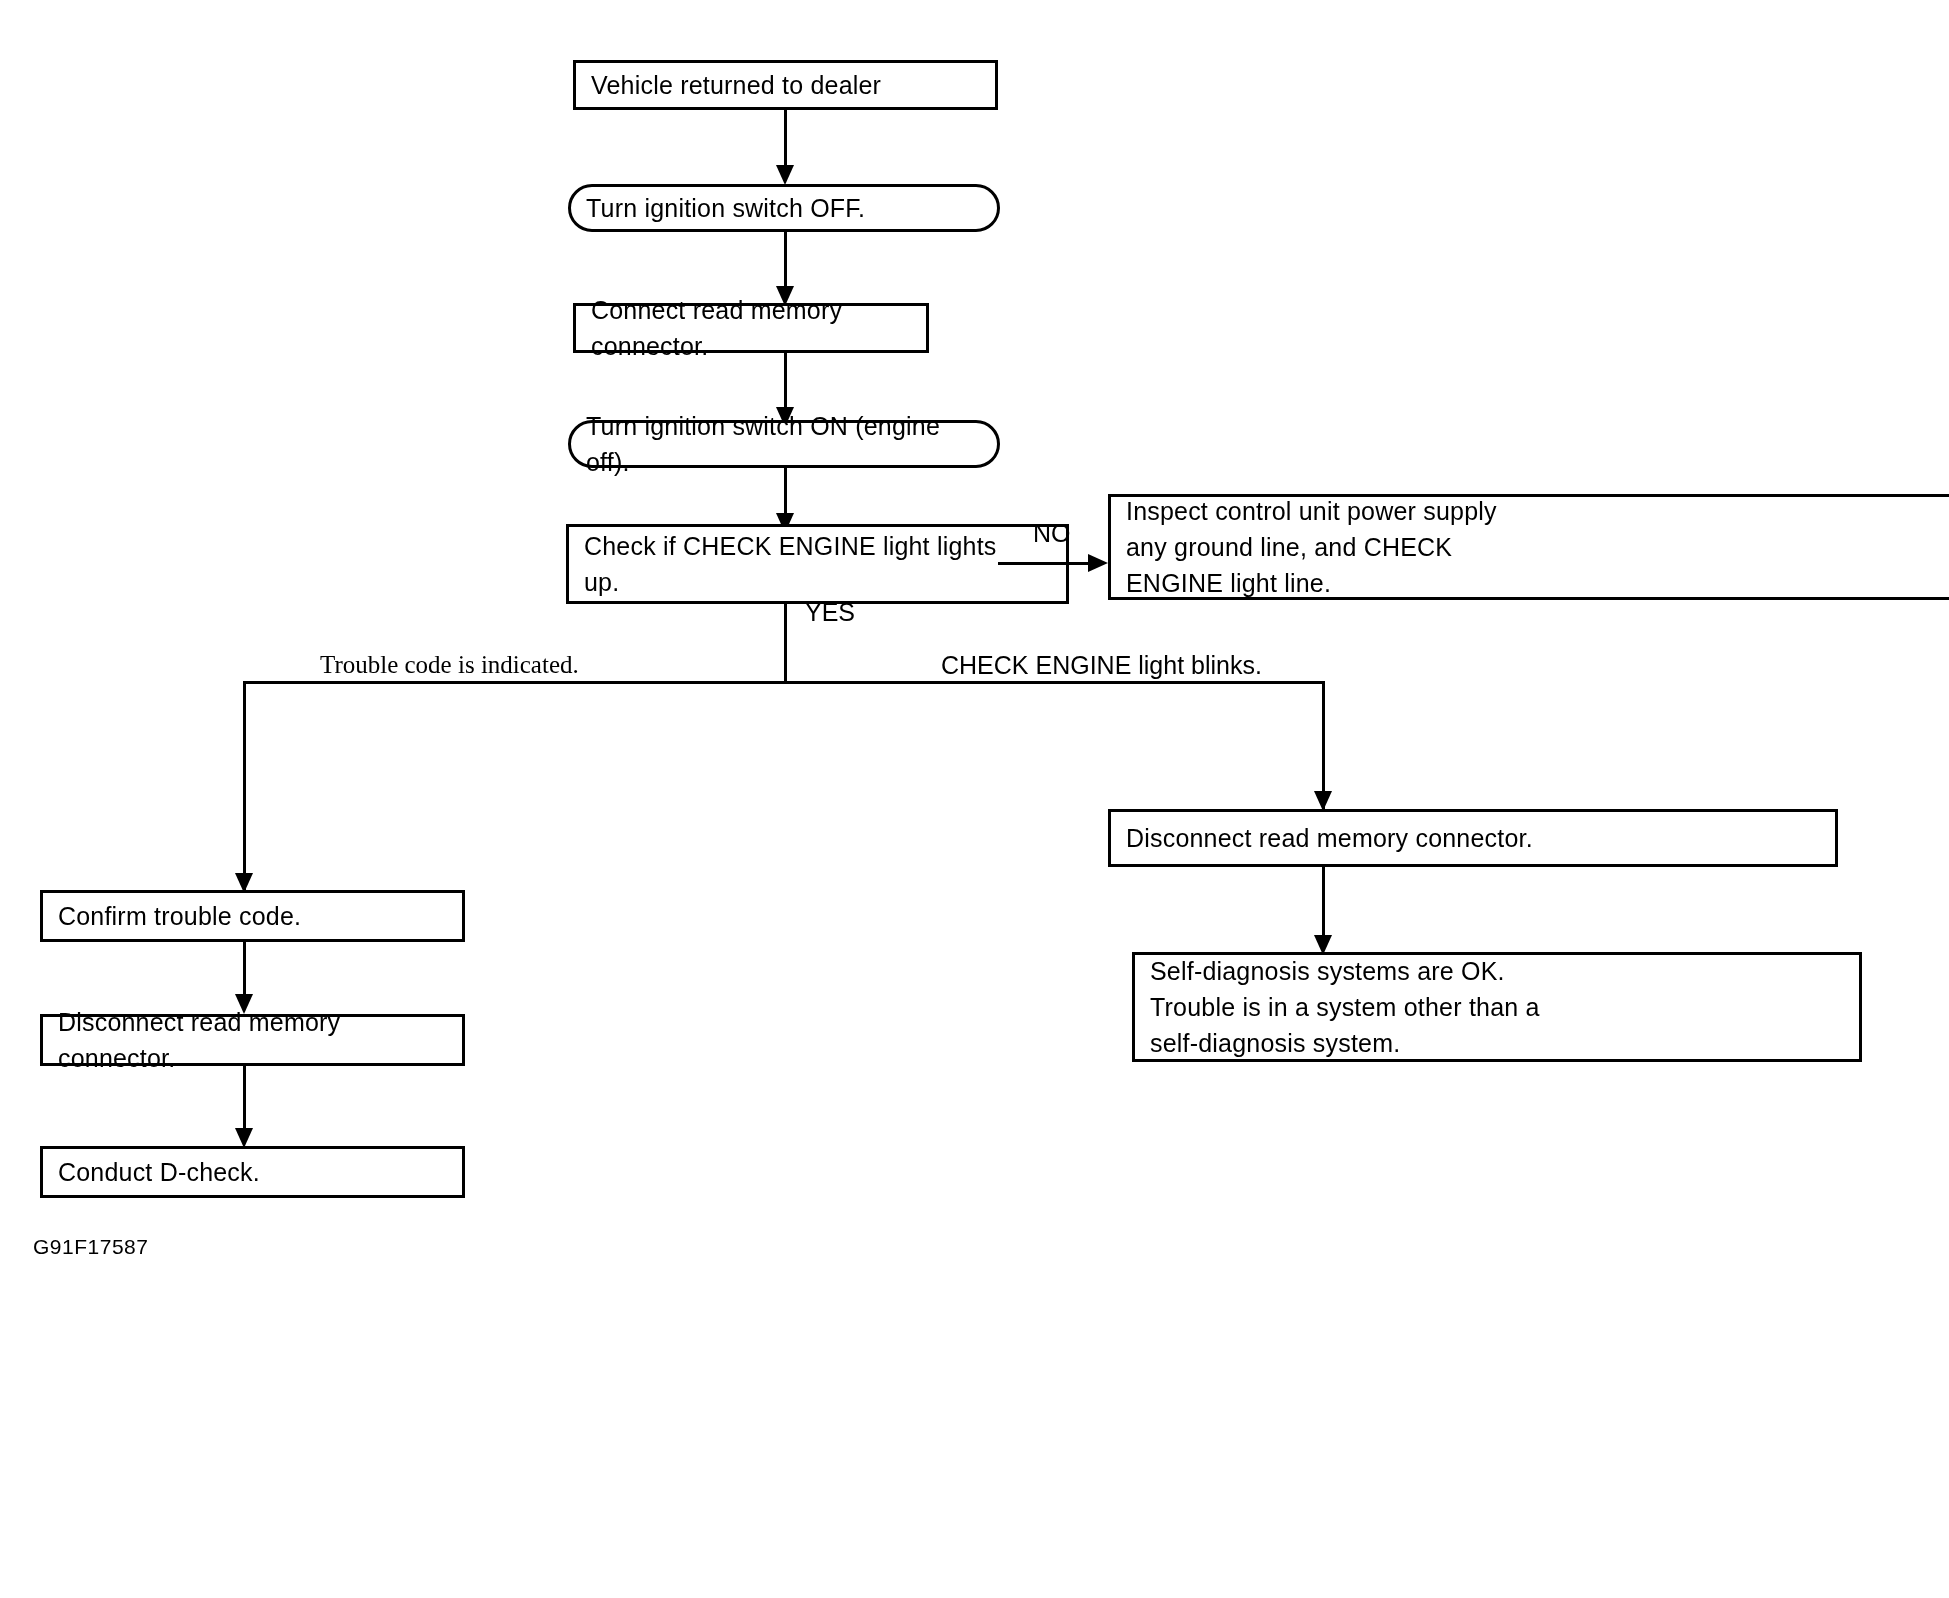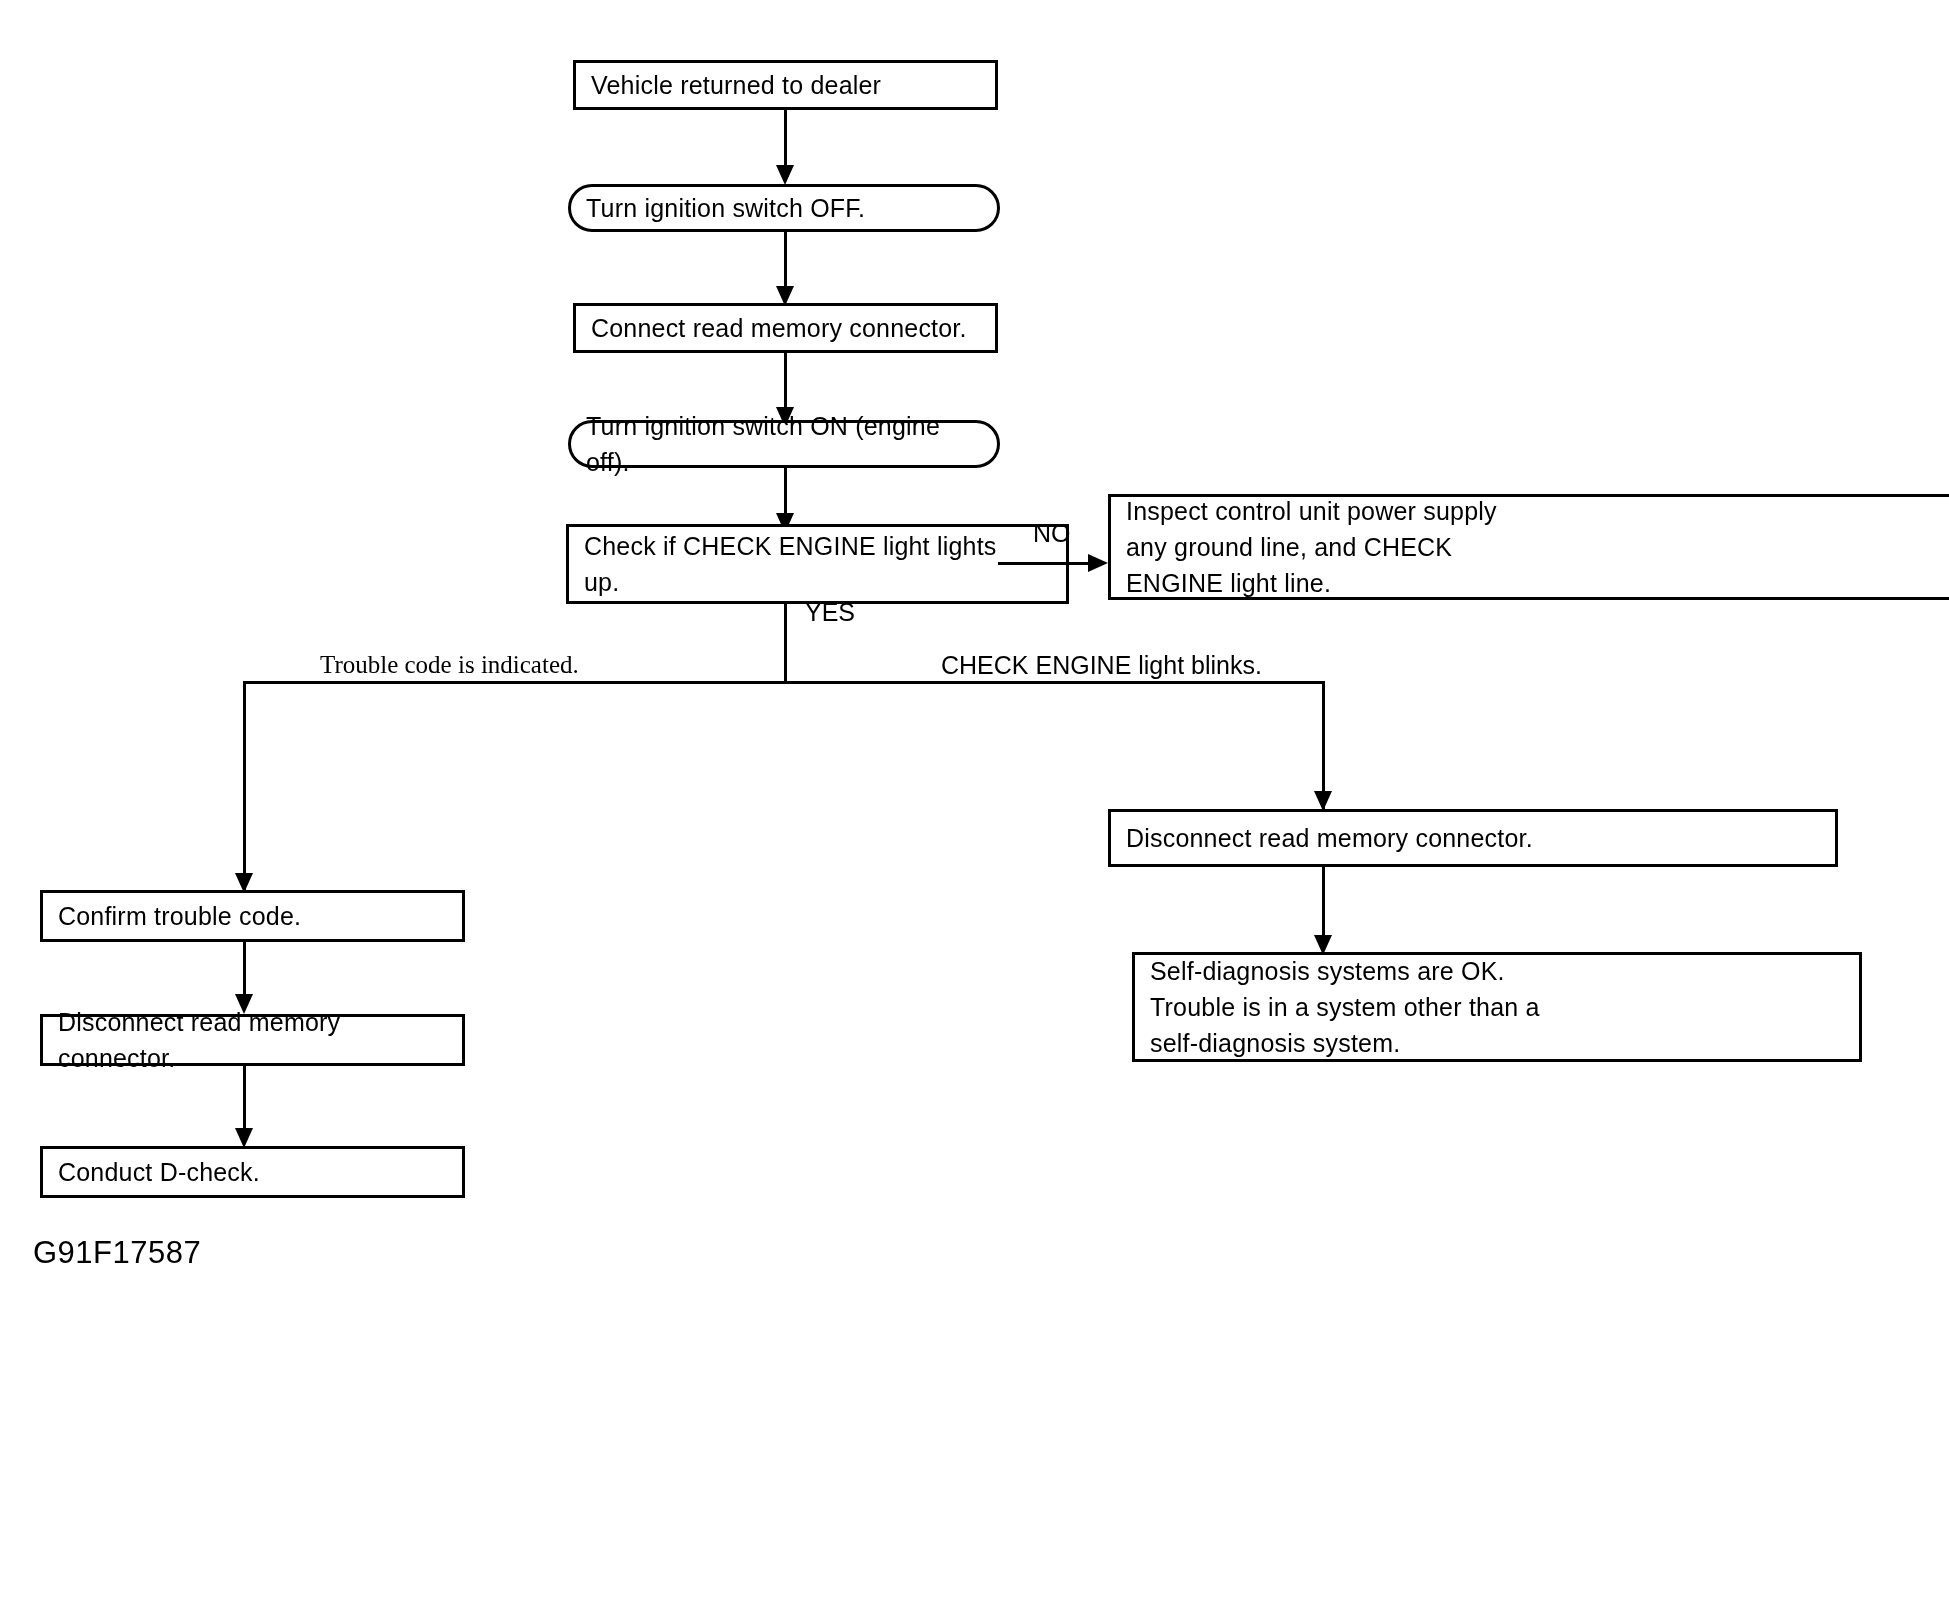--- a/index.html
+++ b/index.html
@@ -7,42 +7,42 @@
   #canvas{position:absolute;left:0;top:0;width:1949px;height:1598px;}
   .node{position:absolute;box-sizing:border-box;border:3px solid #000;background:#fff;display:flex;align-items:center;}
   .node .txt{display:block;padding-left:15px;padding-right:14px;font-size:25px;line-height:1.45;letter-spacing:0.2px;white-space:pre-line;}
   .stadium{border-radius:999px;}
   .edge{position:absolute;background:#000;}
   .v{width:3px;}
   .h{height:3px;}
   .arrow-d{position:absolute;width:0;height:0;border-left:9px solid transparent;border-right:9px solid transparent;border-top:20px solid #000;}
   .arrow-r{position:absolute;width:0;height:0;border-top:9px solid transparent;border-bottom:9px solid transparent;border-left:20px solid #000;}
   .lbl{position:absolute;font-size:25px;line-height:1.2;white-space:nowrap;}
-  .caption{position:absolute;font-size:31px;letter-spacing:0.5px;}
+  .caption{position:absolute;font-size:21px;letter-spacing:0.5px;}
 </style>
 </head>
 <body>
 
 <div id="canvas">
 
   <div class="node" style="left:573px;top:60px;width:425px;height:50px;">
     <span class="txt">Vehicle returned to dealer</span>
   </div>
 
   <div class="edge v" style="left:784px;top:110px;height:62px;"></div>
   <div class="arrow-d" style="left:776px;top:165px;"></div>
 
   <div class="node stadium" style="left:568px;top:184px;width:432px;height:48px;">
     <span class="txt">Turn ignition switch OFF.</span>
   </div>
 
   <div class="edge v" style="left:784px;top:232px;height:66px;"></div>
   <div class="arrow-d" style="left:776px;top:286px;"></div>
 
-  <div class="node" style="left:573px;top:303px;width:425px;height:50px;">
+  <div class="node" style="left:573px;top:303px;width:356px;height:50px;">
     <span class="txt">Connect read memory connector.</span>
   </div>
 
   <div class="edge v" style="left:784px;top:353px;height:62px;"></div>
   <div class="arrow-d" style="left:776px;top:407px;"></div>
 
   <div class="node stadium" style="left:568px;top:420px;width:432px;height:48px;">
     <span class="txt">Turn ignition switch ON (engine off).</span>
   </div>
 

